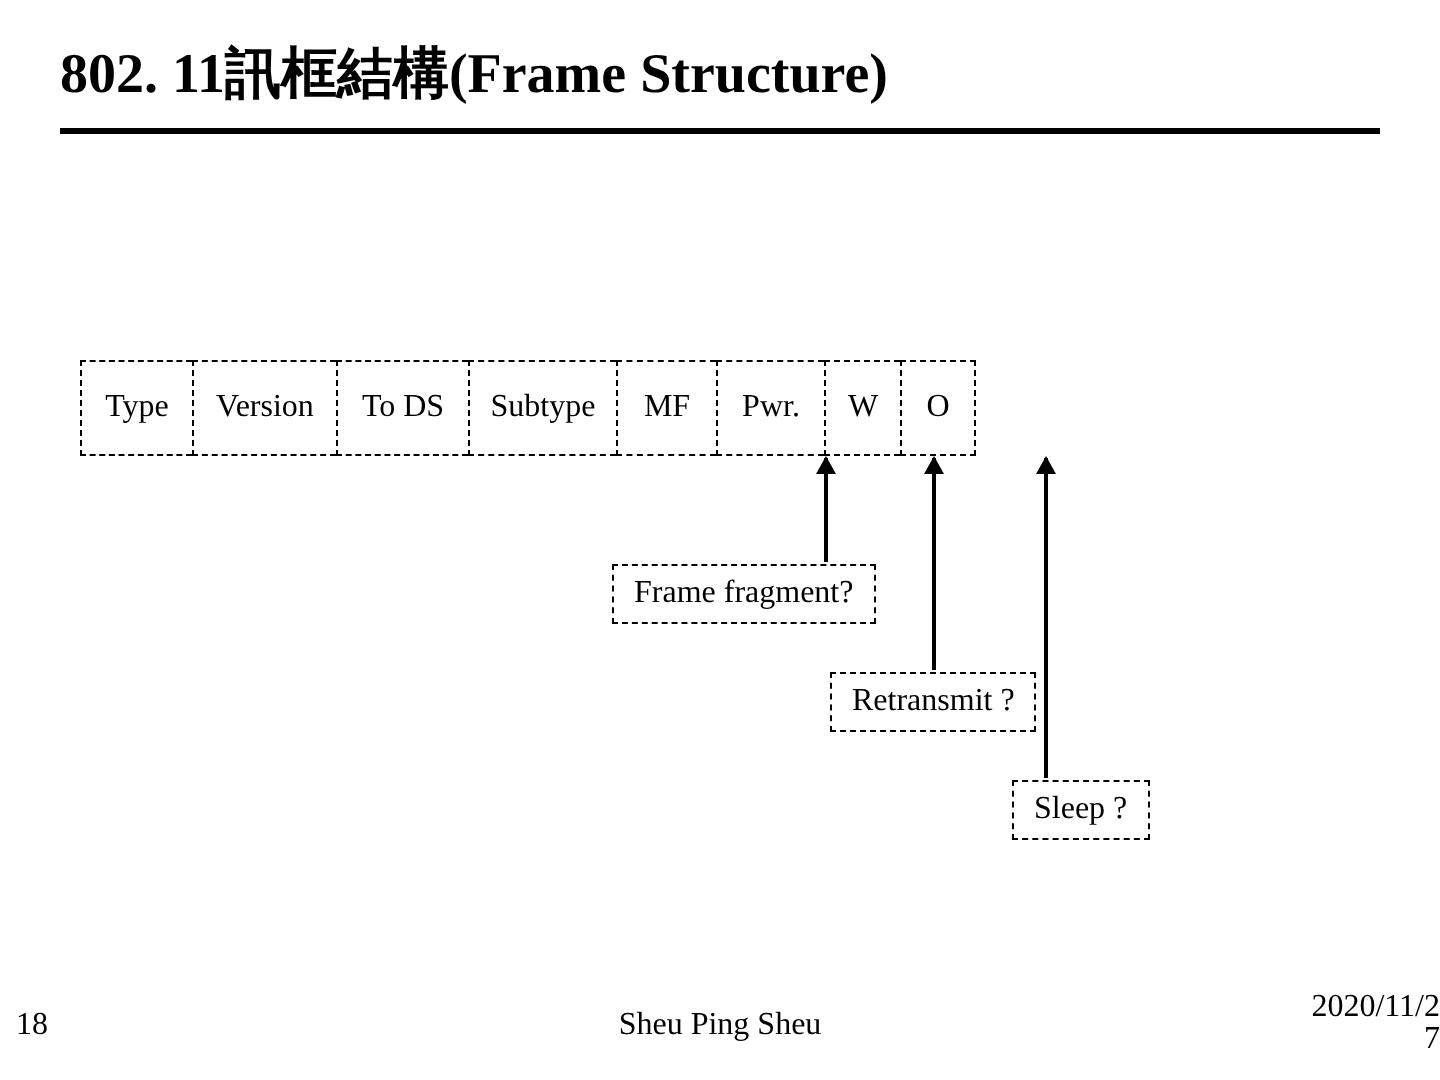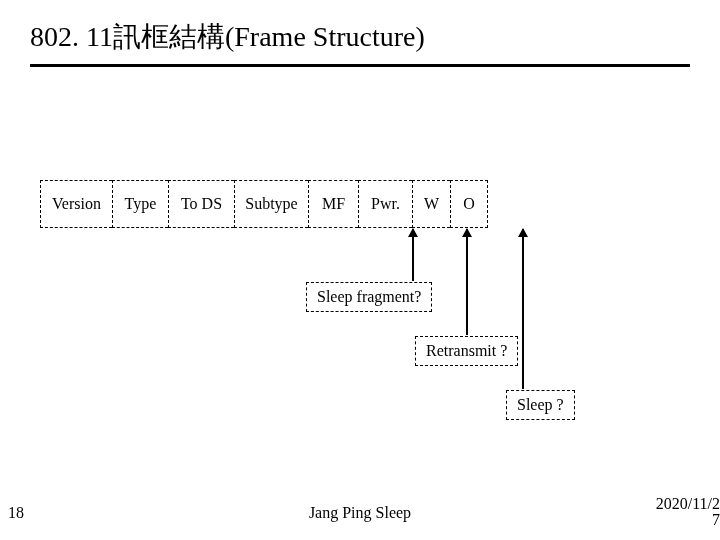--- a/index.html
+++ b/index.html
@@ -1,52 +1,52 @@
 <!DOCTYPE html>
 <html><head>
 <meta charset="utf-8">
 <style>
 *{box-sizing:border-box;margin:0;padding:0}
 body{width:720px;height:540px;background:#fff;font-family:"Times New Roman",serif;position:relative;overflow:hidden}
-.title{font-size:28px;font-weight:normal;padding:18px 30px 8px}
+.title{font-size:28px;font-weight:bold;padding:18px 30px 8px}
 .rule{border:0;border-top:3px solid #000;margin:0 30px}
 .frame{position:absolute;top:180px;left:40px;display:flex}
 .cell{border-left:1px dashed #000;border-top:1px dashed #000;border-bottom:1px dashed #000;height:48px;display:flex;align-items:center;justify-content:center;font-size:16px;padding:0 8px;white-space:nowrap}
 .cell:last-child{border-right:1px dashed #000}
 .ann{position:absolute;border:1px dashed #000;padding:5px 10px;font-size:16px;background:#fff}
 .arrow{position:absolute;width:2px;background:#000}
 .arrow::before{content:"";position:absolute;top:-1px;left:-4px;border-left:5px solid transparent;border-right:5px solid transparent;border-bottom:9px solid #000}
 .footer-num{position:absolute;bottom:18px;left:8px;font-size:16px}
 .footer-auth{position:absolute;bottom:18px;left:0;right:0;text-align:center;font-size:16px}
 .footer-date{position:absolute;bottom:12px;right:0;font-size:16px;line-height:1}
 </style>
 </head>
 <body>
 
 <div class="title">802. 11訊框結構(Frame Structure)</div>
 <hr class="rule">
 
 <div class="frame">
+  <div class="cell" style="width:56px">Type</div>
   <div class="cell" style="width:72px">Version</div>
-  <div class="cell" style="width:56px">Type</div>
   <div class="cell" style="width:66px">To DS</div>
   <div class="cell" style="width:74px">Subtype</div>
   <div class="cell" style="width:50px">MF</div>
   <div class="cell" style="width:54px">Pwr.</div>
   <div class="cell" style="width:38px">W</div>
   <div class="cell" style="width:38px">O</div>
 </div>
 
 <div class="arrow" style="left:412px;top:229px;height:52px"></div>
-<div class="ann" style="left:306px;top:282px">Sleep fragment?</div>
+<div class="ann" style="left:306px;top:282px">Frame fragment?</div>
 
 <div class="arrow" style="left:466px;top:229px;height:106px"></div>
 <div class="ann" style="left:415px;top:336px">Retransmit ?</div>
 
 <div class="arrow" style="left:522px;top:229px;height:160px"></div>
 <div class="ann" style="left:506px;top:390px">Sleep ?</div>
 
 <div class="footer-num">18</div>
-<div class="footer-auth">Jang Ping Sleep</div>
+<div class="footer-auth">Sheu Ping Sheu</div>
 <div class="footer-date">
   <span>2020/11/2</span><br>
   <span style="float:right">7</span>
 </div>
 
 </body></html>

